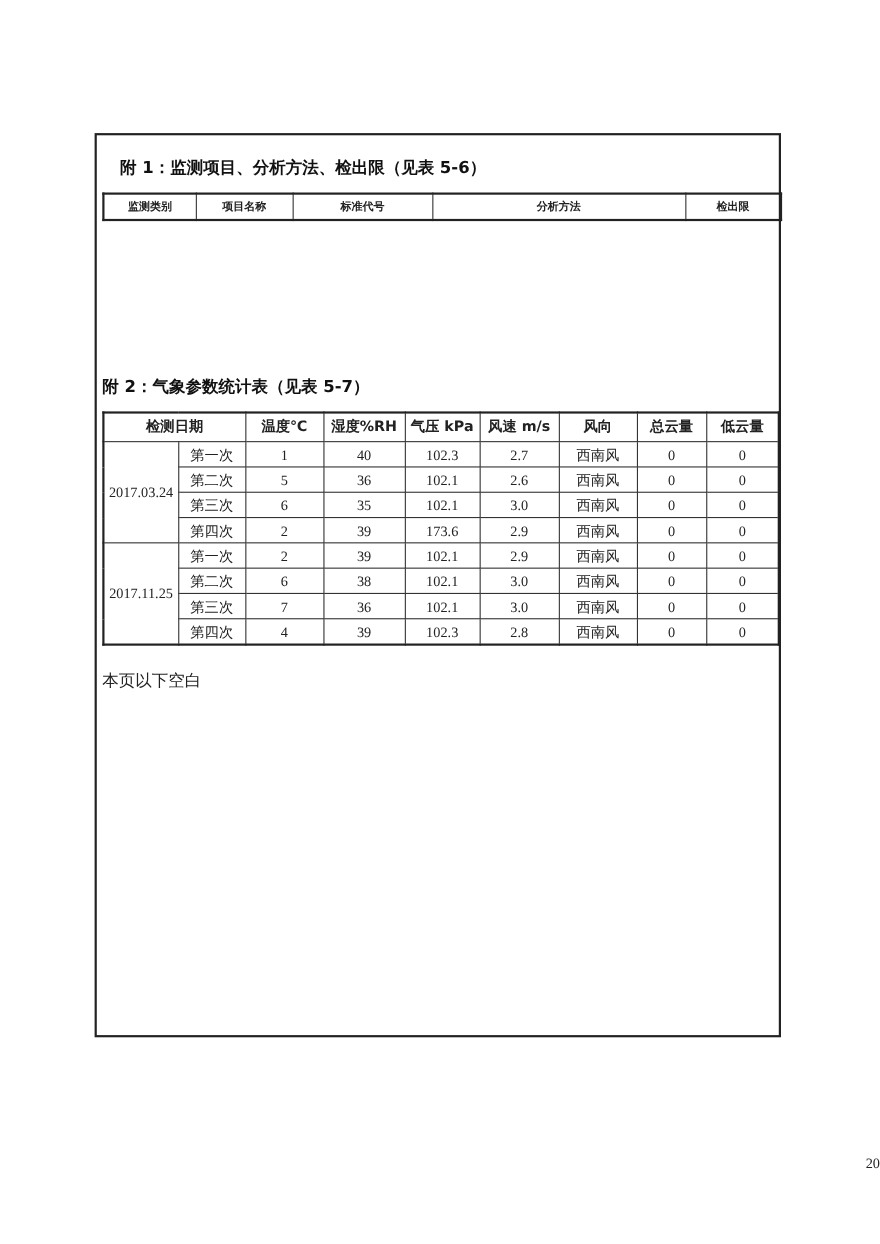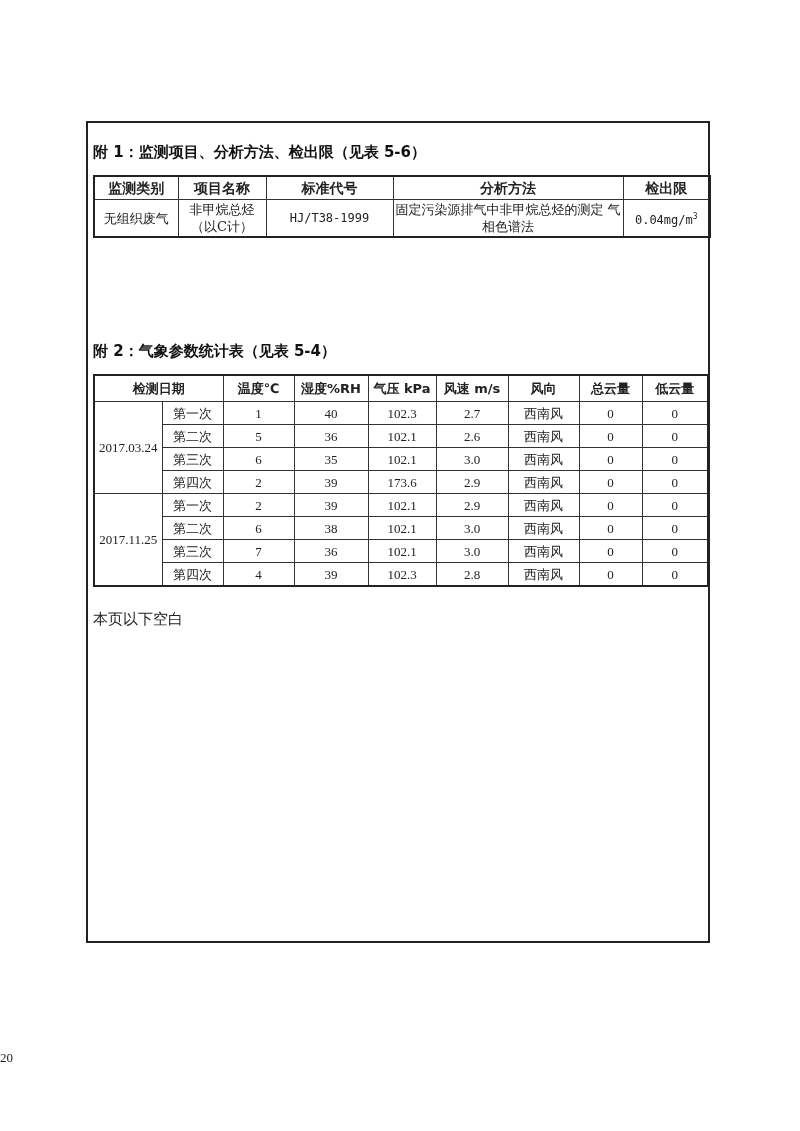--- a/index.html
+++ b/index.html
@@ -1,68 +1,61 @@
 <!DOCTYPE html>
 <html><head>
 <meta charset="utf-8">
 <style>
   html, body { margin: 0; padding: 0; background: #ffffff; }
   body { width: 800px; height: 1131px; position: relative; font-family: "DejaVu Serif", "Liberation Serif", serif; color: #1a1a1a; overflow: hidden; }
   .frame { position: absolute; left: 86px; top: 121px; width: 624px; height: 822px; border: 2px solid #222; box-sizing: border-box; }
   .section-title { position: absolute; left: 93px; font-family: "DejaVu Sans", "Liberation Sans", sans-serif; font-weight: bold; font-size: 15px; color: #111; white-space: nowrap; }
   table { position: absolute; border-collapse: collapse; table-layout: fixed; border: 2px solid #222; }
   td, th { border: 1px solid #333; text-align: center; vertical-align: middle; padding: 0; font-size: 13px; line-height: 17px; color: #222; font-weight: normal; }
-  th { font-family: "DejaVu Sans", "Liberation Sans", sans-serif; font-weight: bold; font-size: 14px; }
+  th { font-family: "DejaVu Sans", "Liberation Sans", sans-serif; font-weight: bold; font-size: 10px; }
   .t1 { left: 93px; top: 175px; width: 616px; }
   .t1 th { height: 22px; }
   .t1 td { height: 36px; font-size: 13px; }
   .t1 td.mono { font-family: "DejaVu Sans Mono", "Liberation Mono", monospace; font-size: 12px; }
   .t2 { left: 93px; top: 374px; width: 614px; border-radius: 32px; }
   .t2 th { height: 25px; font-size: 13px; }
   .t2 td { height: 22px; font-family: "Liberation Serif", "DejaVu Serif", serif; font-size: 13px; }
   sup { font-size: 8px; }
   .blank-note { position: absolute; left: 93px; top: 610px; font-size: 15px; color: #222; text-align: center; }
-  .page-number { position: absolute; left: 0; width: 800px; top: 1050px; text-align: left; font-size: 13px; color: #222; font-family: "Liberation Serif", serif; }
+  .page-number { position: absolute; left: 0; width: 800px; top: 1050px; text-align: right; font-size: 13px; color: #222; font-family: "Liberation Serif", serif; }
 </style>
 </head>
 <body>
 
 <div class="frame"></div>
 
-<div class="section-title" style="top:143px;">附 1：监测项目、分析方法、检出限（见表 5-6）</div>
+<div class="section-title" style="top:143px;margin-left:16px;">附 1：监测项目、分析方法、检出限（见表 5-6）</div>
 
 <table class="t1">
   <colgroup>
     <col style="width:84px">
       <col style="width:88px">
       <col style="width:127px">
       <col style="width:230px">
       <col style="width:87px">
   </colgroup>
   <thead>
     <tr>
       <th>监测类别</th>
       <th>项目名称</th>
       <th>标准代号</th>
       <th>分析方法</th>
       <th>检出限</th>
     </tr>
   </thead>
   <tbody>
-    <tr>
-      <td>无组织废气</td>
-      <td>非甲烷总烃（以C计）</td>
-      <td class="mono">HJ/T38-1999</td>
-      <td>固定污染源排气中非甲烷总烃的测定 气相色谱法</td>
-      <td class="mono"><span>0.04mg/m</span><sup>3</sup></td>
-    </tr>
   </tbody>
 </table>
 
-<div class="section-title" style="top:342px;">附 2：气象参数统计表（见表 5-4）</div>
+<div class="section-title" style="top:342px;">附 2：气象参数统计表（见表 5-7）</div>
 
 <table class="t2">
   <colgroup>
     <col style="width:68px">
       <col style="width:61px">
       <col style="width:71px">
       <col style="width:74px">
       <col style="width:68px">
       <col style="width:72px">
       <col style="width:71px">

